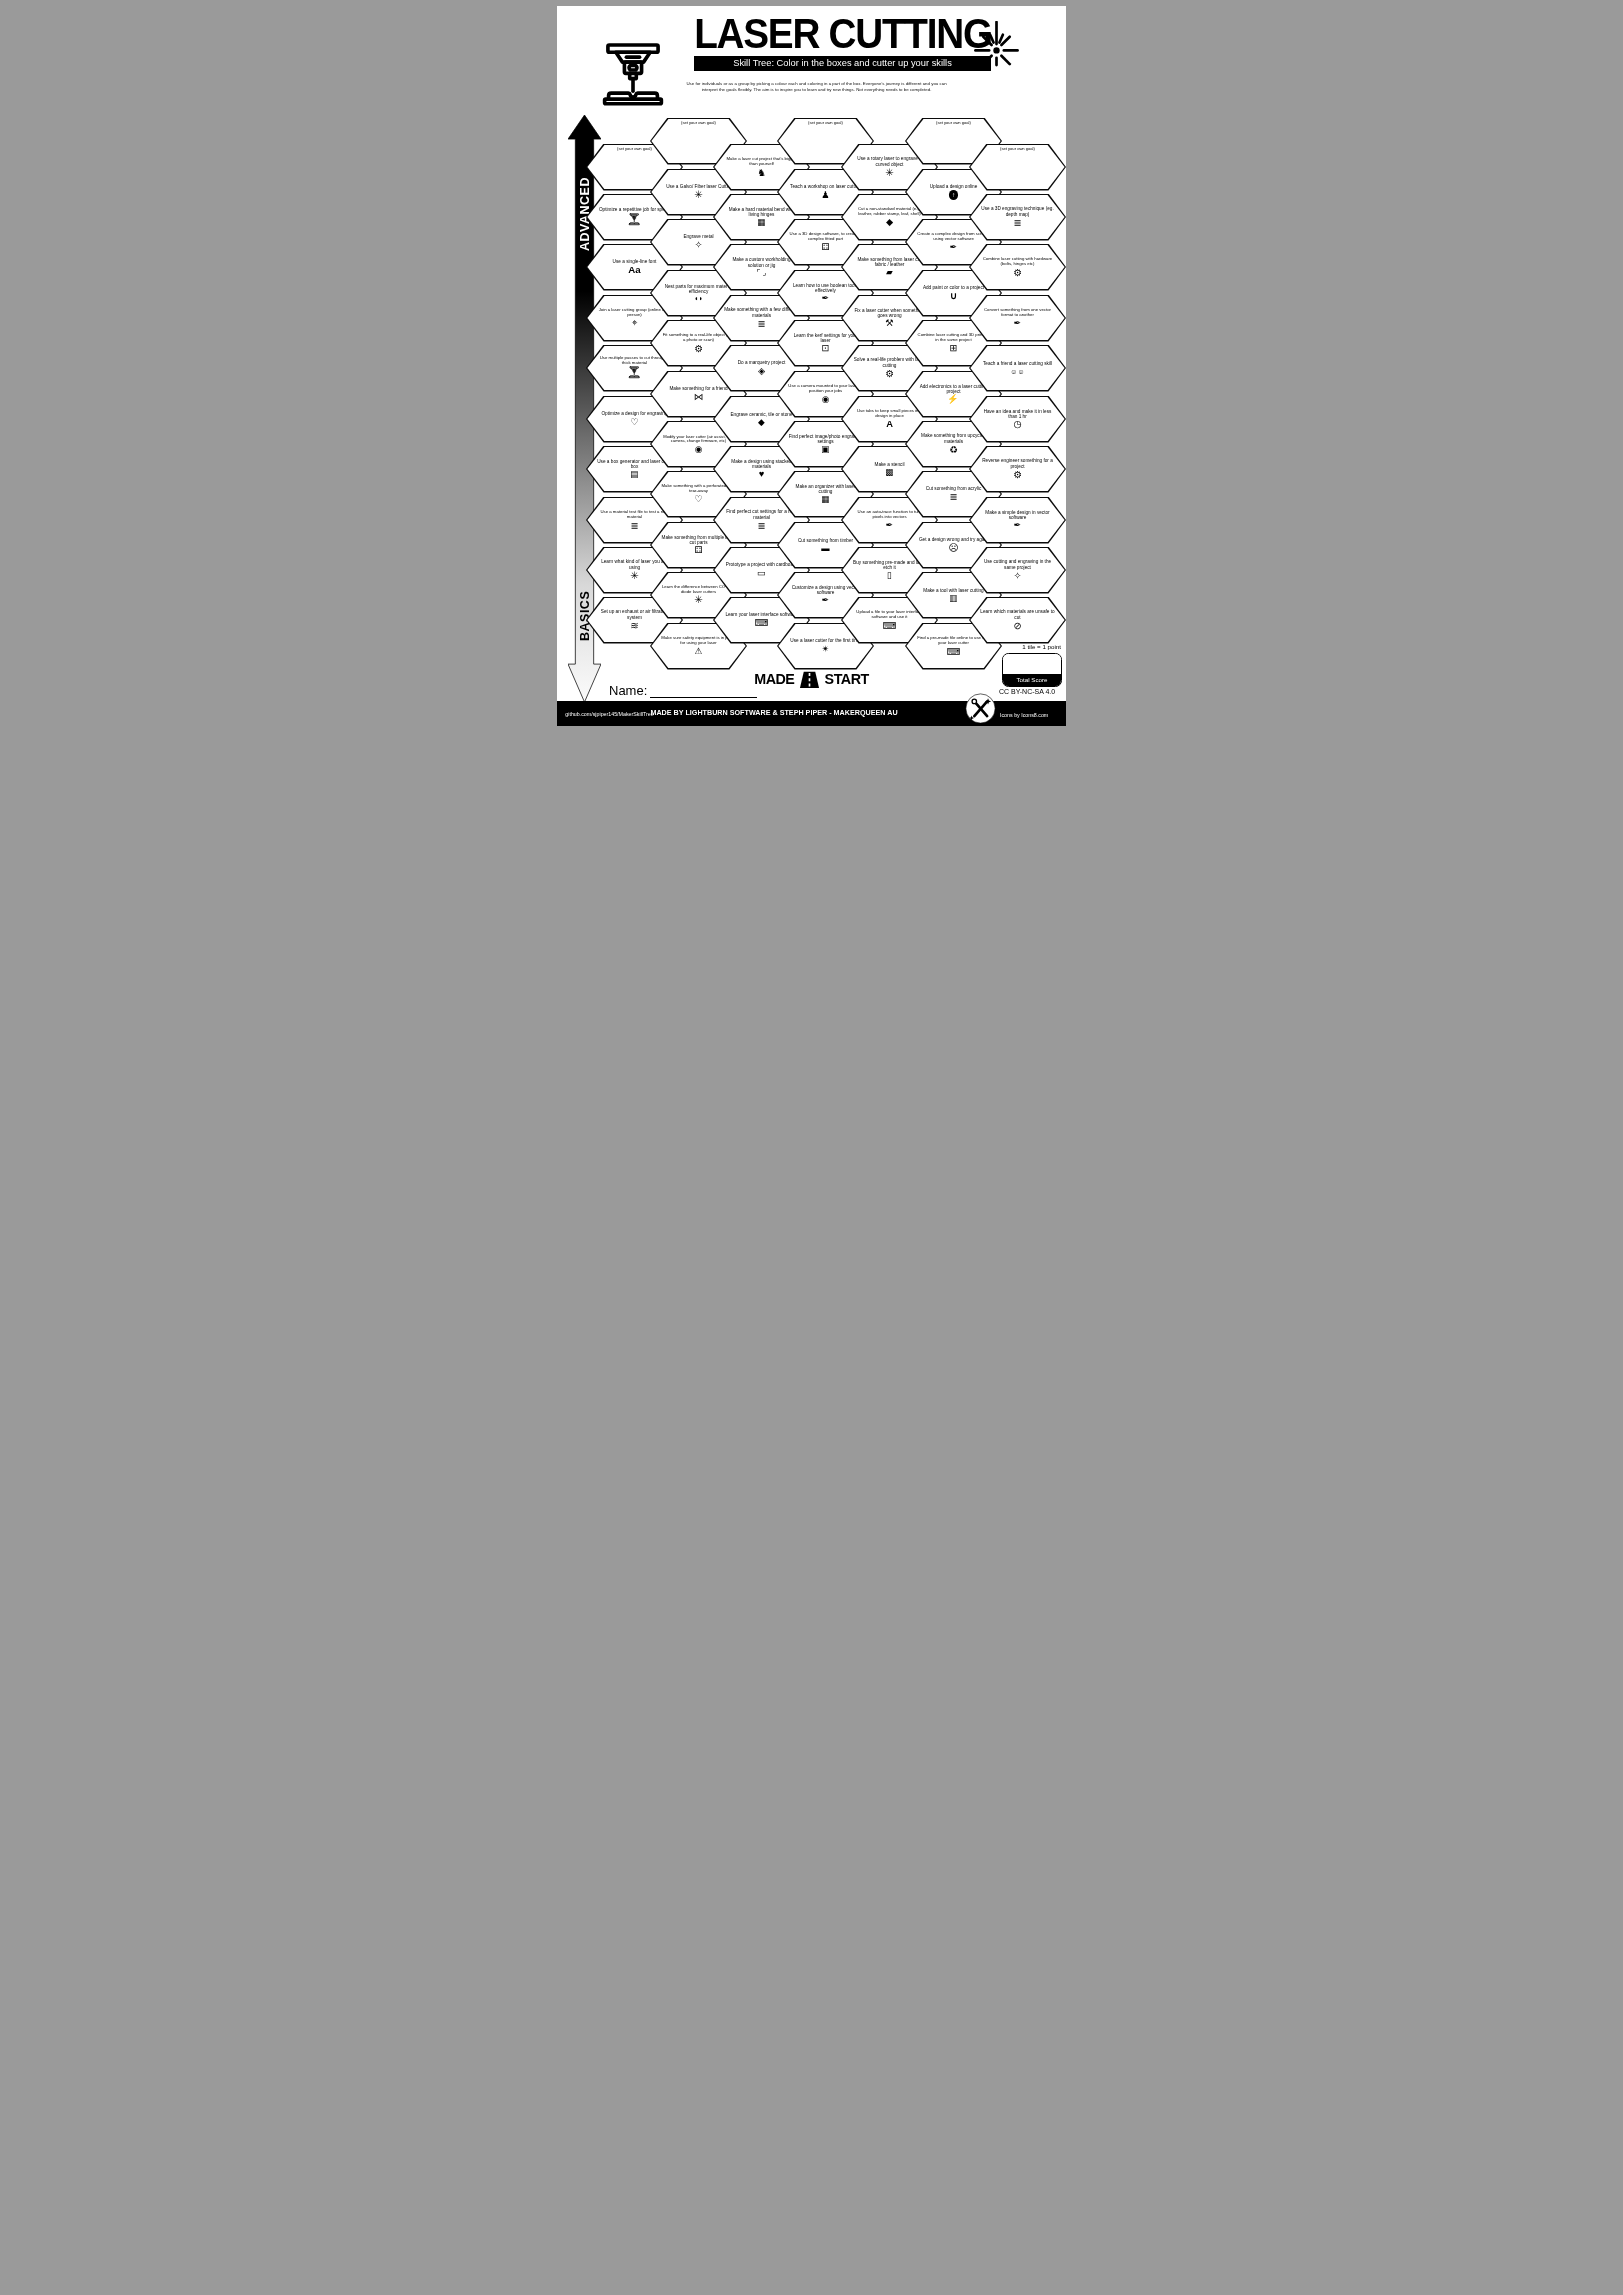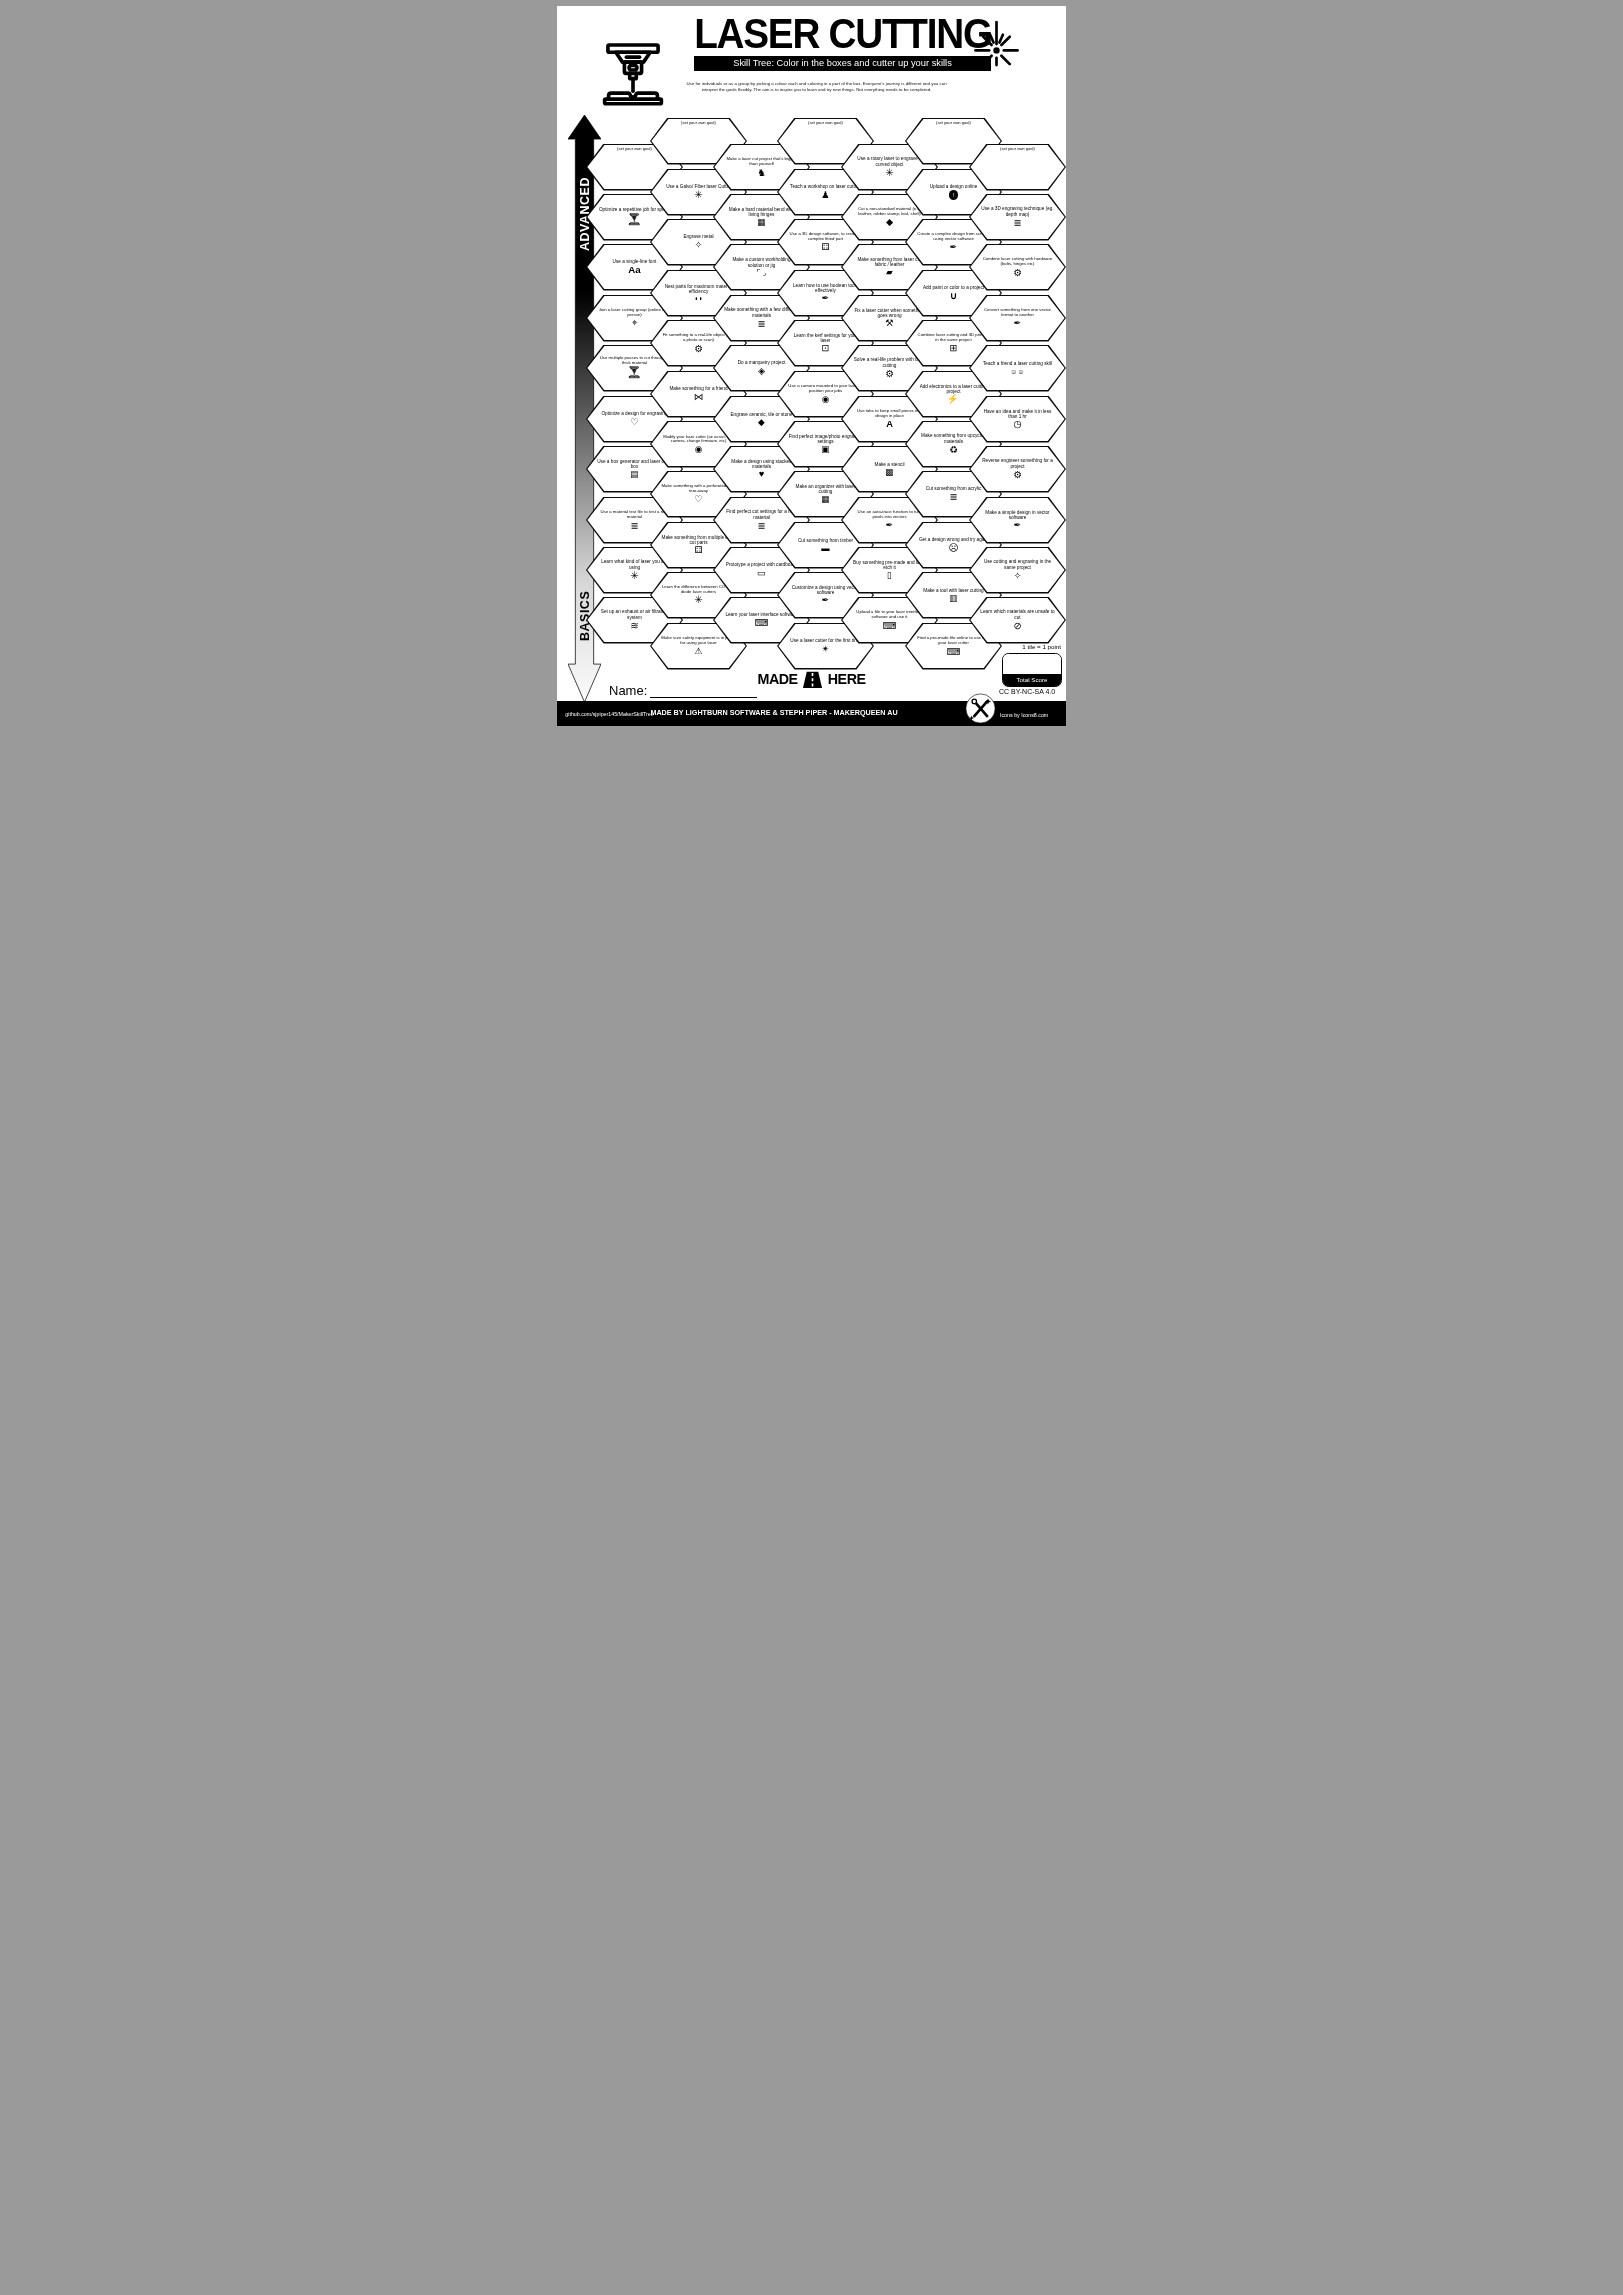--- a/index.html
+++ b/index.html
@@ -633,21 +633,21 @@
         </div>
       </div>
     </div>
 
   <div class="startrow">
     <span class="w">MADE</span>
     <svg class="road" viewBox="0 0 44 36">
       <path d="M10 1 L34 1 L42 35 L2 35 Z" fill="#000"></path>
       <line x1="22" y1="4" x2="22" y2="33" stroke="#fff" stroke-width="3.5" stroke-dasharray="6 5"></line>
     </svg>
-    <span class="w">HERE</span>
+    <span class="w">START</span>
   </div>
 
   <div class="nameline">
     <span class="lbl">Name:</span>
     <span class="line"></span>
   </div>
 
   <div class="tilenote">1 tile = 1 point</div>
   <div class="scorebox">
     <div class="fill"></div>

